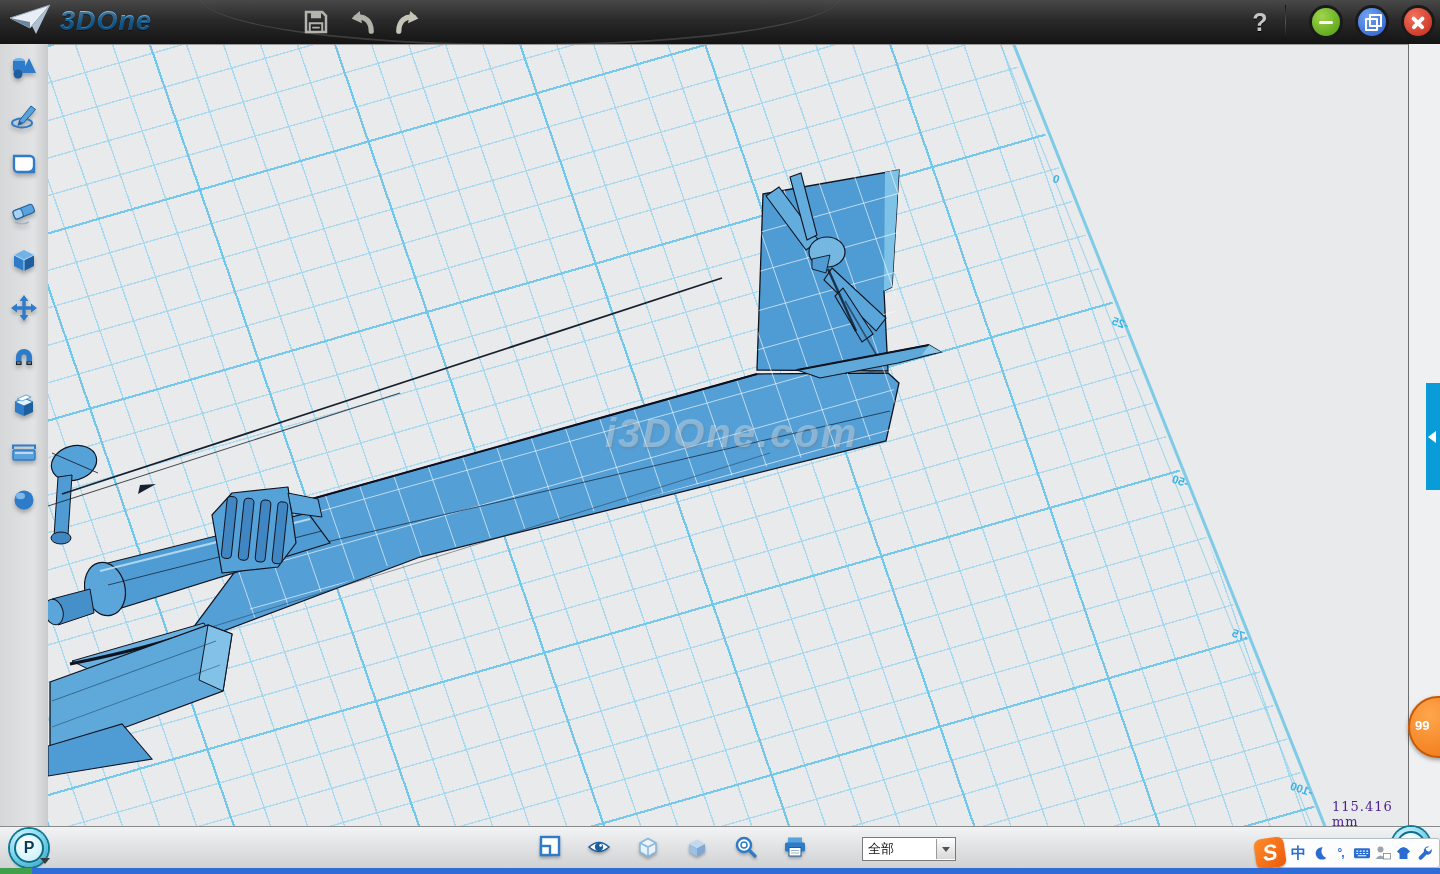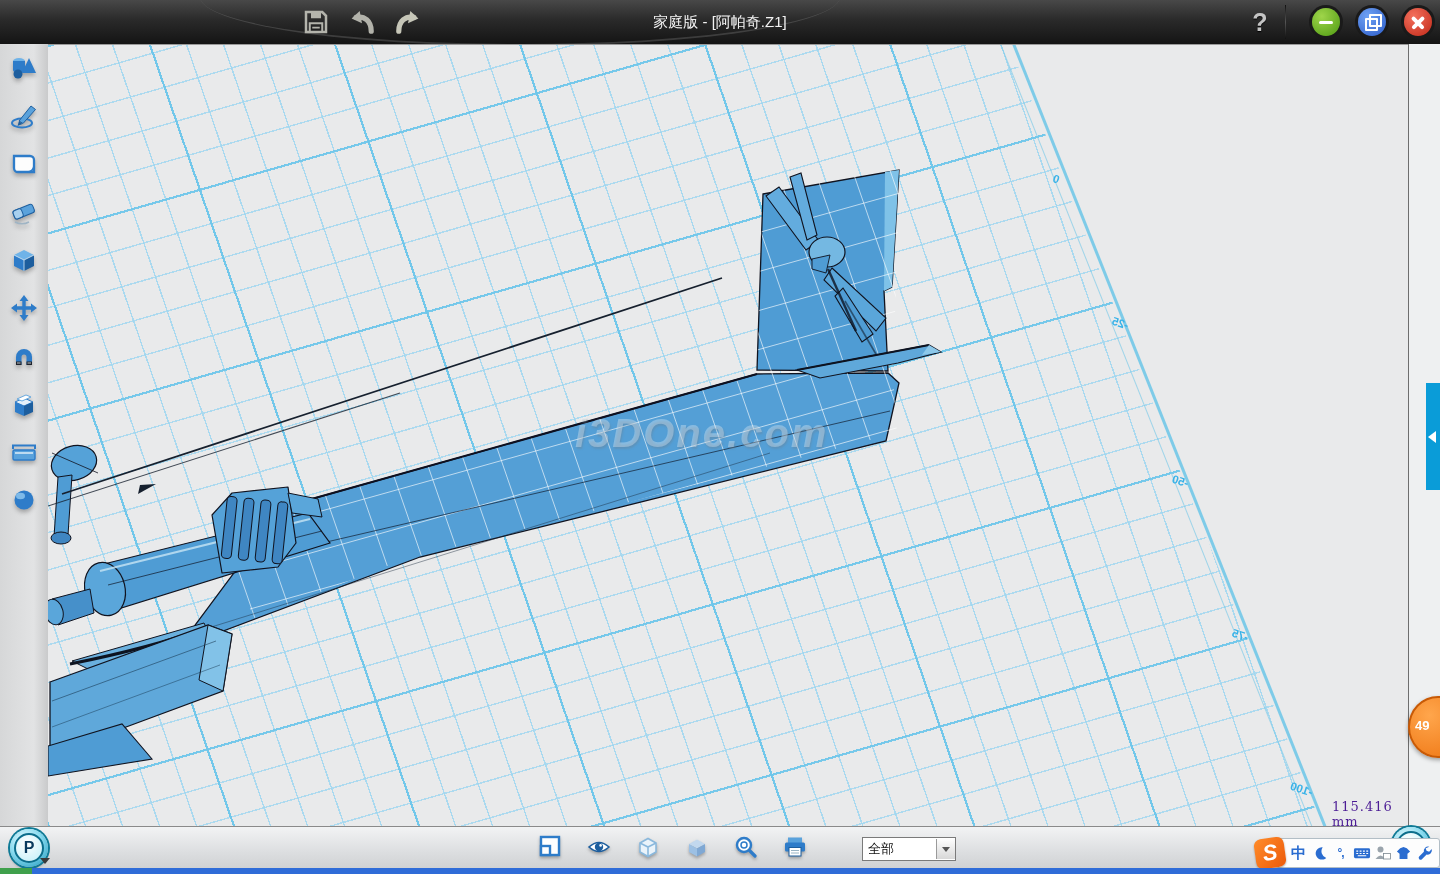--- a/index.html
+++ b/index.html
@@ -49,21 +49,21 @@
     repeating-linear-gradient(71deg,rgba(158,214,240,.85) 0 1.4px,transparent 1.4px 35px),
     repeating-linear-gradient(164deg,rgba(158,214,240,.8) 0 1.4px,transparent 1.4px 36px);}
   .grid-major{background:
     repeating-linear-gradient(71deg,rgba(110,198,234,.95) 0 2.2px,transparent 2.2px 175px),
     repeating-linear-gradient(164deg,rgba(110,198,234,.9) 0 2.2px,transparent 2.2px 180px);}
   .grid-edge{position:absolute;left:962px;top:-6px;width:2.6px;height:860px;
     background:#7ecbe8;transform:rotate(-21.7deg);transform-origin:top left;}
   .grid-edge2{position:absolute;left:950px;top:-6px;width:1.4px;height:860px;
     background:rgba(126,203,232,.7);transform:rotate(-21.7deg);transform-origin:top left;}
   .model-svg{position:absolute;left:0;top:0;}
-  .watermark{position:absolute;left:527px;top:366px;font-size:40px;font-weight:bold;font-style:italic;
+  .watermark{position:absolute;left:557px;top:366px;font-size:40px;font-weight:bold;font-style:italic;
     letter-spacing:2px;color:rgba(255,255,255,.30);text-shadow:1px 2px 2px rgba(110,125,140,.35);}
   .grid-label{position:absolute;color:#38b2e8;font-size:11.5px;font-weight:bold;
     transform:scaleX(-1) rotate(-18deg);}
   .dim-readout{position:absolute;left:1284px;top:754px;font-family:"DejaVu Serif","Liberation Serif",serif;
     font-size:13px;color:#4c1d95;letter-spacing:1px;}
 
   
   .right-rail{position:absolute;left:1408px;top:44px;width:32px;height:782px;
     background:#eef0f1;border-left:1px solid #6e6e6e;}
   .panel-tab{position:absolute;right:0;top:339px;width:15px;height:107px;background:#0a9cd8;}
@@ -108,20 +108,28 @@
   .ime-item{width:19px;height:24px;display:flex;align-items:center;justify-content:center;
     font-size:15px;font-weight:bold;color:#2a6cd0;cursor:pointer;}
   .ime-punct{font-size:12px;letter-spacing:-1px;}
 </style>
 </head>
 <body>
 
 <div class="app">
 
   <header class="titlebar">
+    <div class="brand">
+      <svg width="46" height="38" viewBox="0 0 46 38">
+        <path d="M2,16 L42,3 L22,26 Z" fill="#e8eef4" stroke="#8fa4b8" stroke-width="1"></path>
+        <path d="M22,26 L42,3 L28,32 L24,24 Z" fill="#aebfd0"></path>
+        <path d="M2,16 L22,20 L22,26 Z" fill="#6e87a0"></path>
+      </svg>
+      <span class="brand-text">3DOne</span>
+    </div>
 
     <div class="tb-tools">
       <div class="tb-btn">
         <svg width="30" height="30" viewBox="0 0 24 24">
           <path d="M4,4 h13 l3,3 v13 h-16 z" fill="none" stroke="#b4b4ac" stroke-width="2"></path>
           <rect x="8" y="4" width="8" height="5" fill="#b4b4ac"></rect>
           <rect x="7" y="13" width="10" height="7" fill="none" stroke="#b4b4ac" stroke-width="1.6"></rect>
           <line x1="9" y1="16.5" x2="15" y2="16.5" stroke="#b4b4ac" stroke-width="1.4"></line>
         </svg>
       </div>
@@ -132,21 +140,20 @@
         </svg>
       </div>
       <div class="tb-btn">
         <svg width="30" height="30" viewBox="0 0 26 26">
           <path d="M5,21 C5,12 11,7.5 18,9" fill="none" stroke="#c6c6b8" stroke-width="4.5" stroke-linecap="round"></path>
           <path d="M15,3.5 L22,10 L13,14 Z" fill="#c6c6b8"></path>
         </svg>
       </div>
     </div>
 
-    <div class="tb-title">家庭版 - [阿帕奇.Z1]</div>
 
     <div class="tb-right">
       <div class="help-q">?</div>
       <div class="tb-divider"></div>
       <div class="winbtn min">
         <div class="glyph-min"></div>
       </div>
       <div class="winbtn res">
         <div class="glyph-res2"></div>
         <div class="glyph-res1"></div>
@@ -355,21 +362,21 @@
     <div class="grid-label" style="left:1242px;top:738px;">-100</div>
 
     <div class="dim-readout">115.416 mm</div>
   </div>
 
   <div class="right-rail">
     <div class="panel-tab">
       <div class="arrow"></div>
     </div>
     <div class="orange-badge">
-      <span>49</span>
+      <span>99</span>
     </div>
   </div>
 
   <footer class="bottombar">
     <div class="round-badge badge-p">
       <div class="inner">P</div>
     </div>
     <div class="p-caret"></div>
 
     <div class="center-tools">

